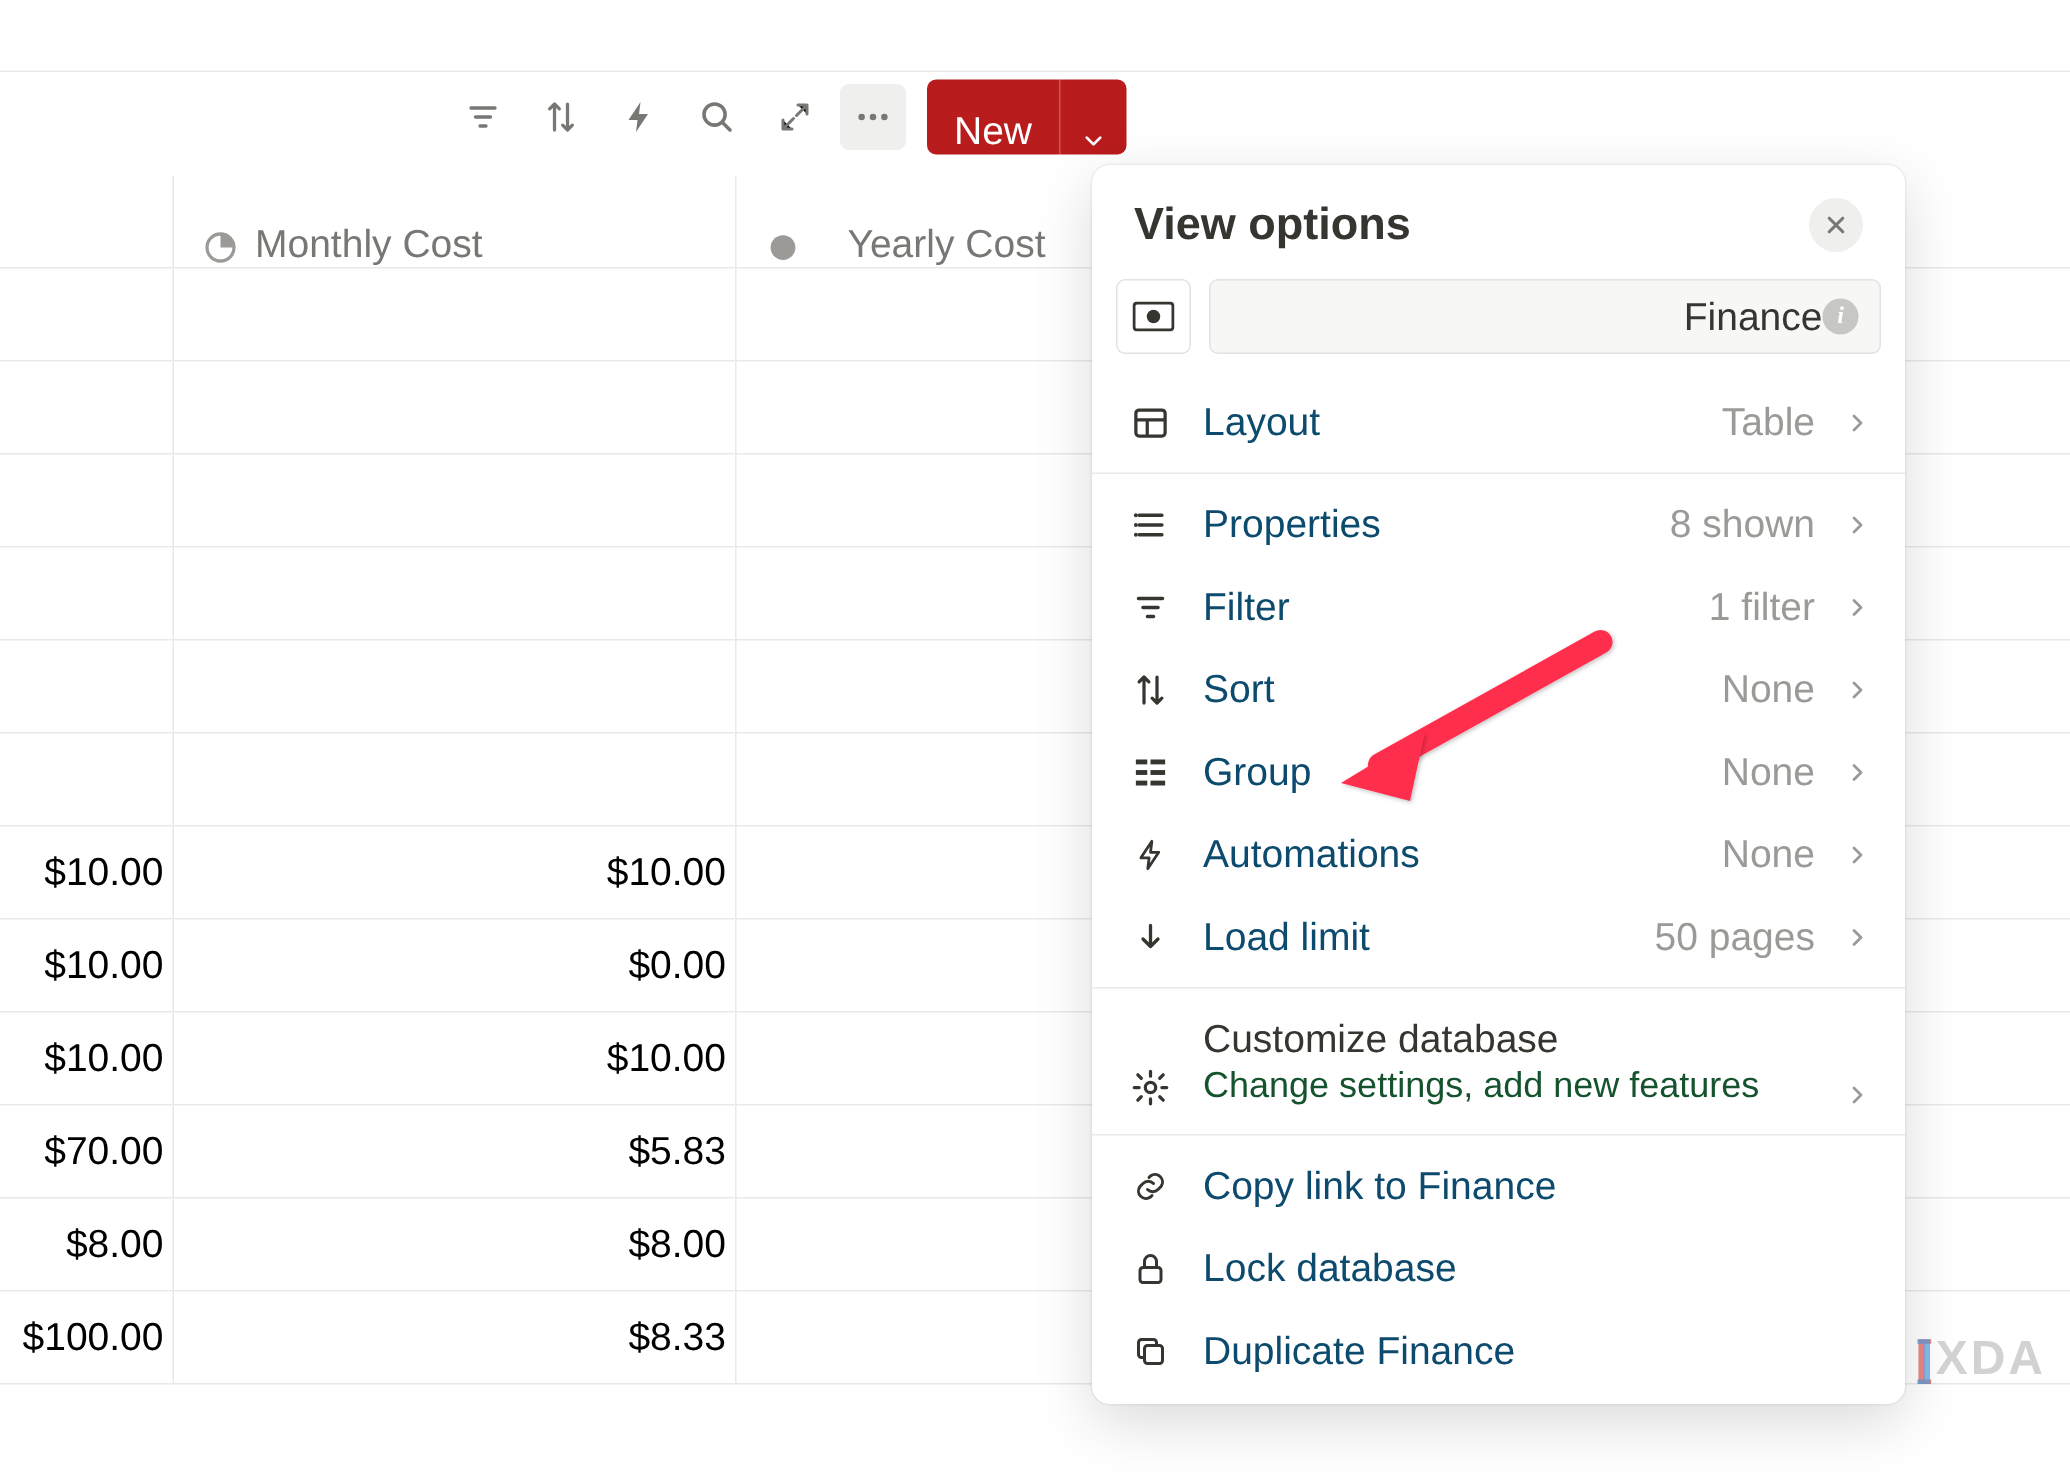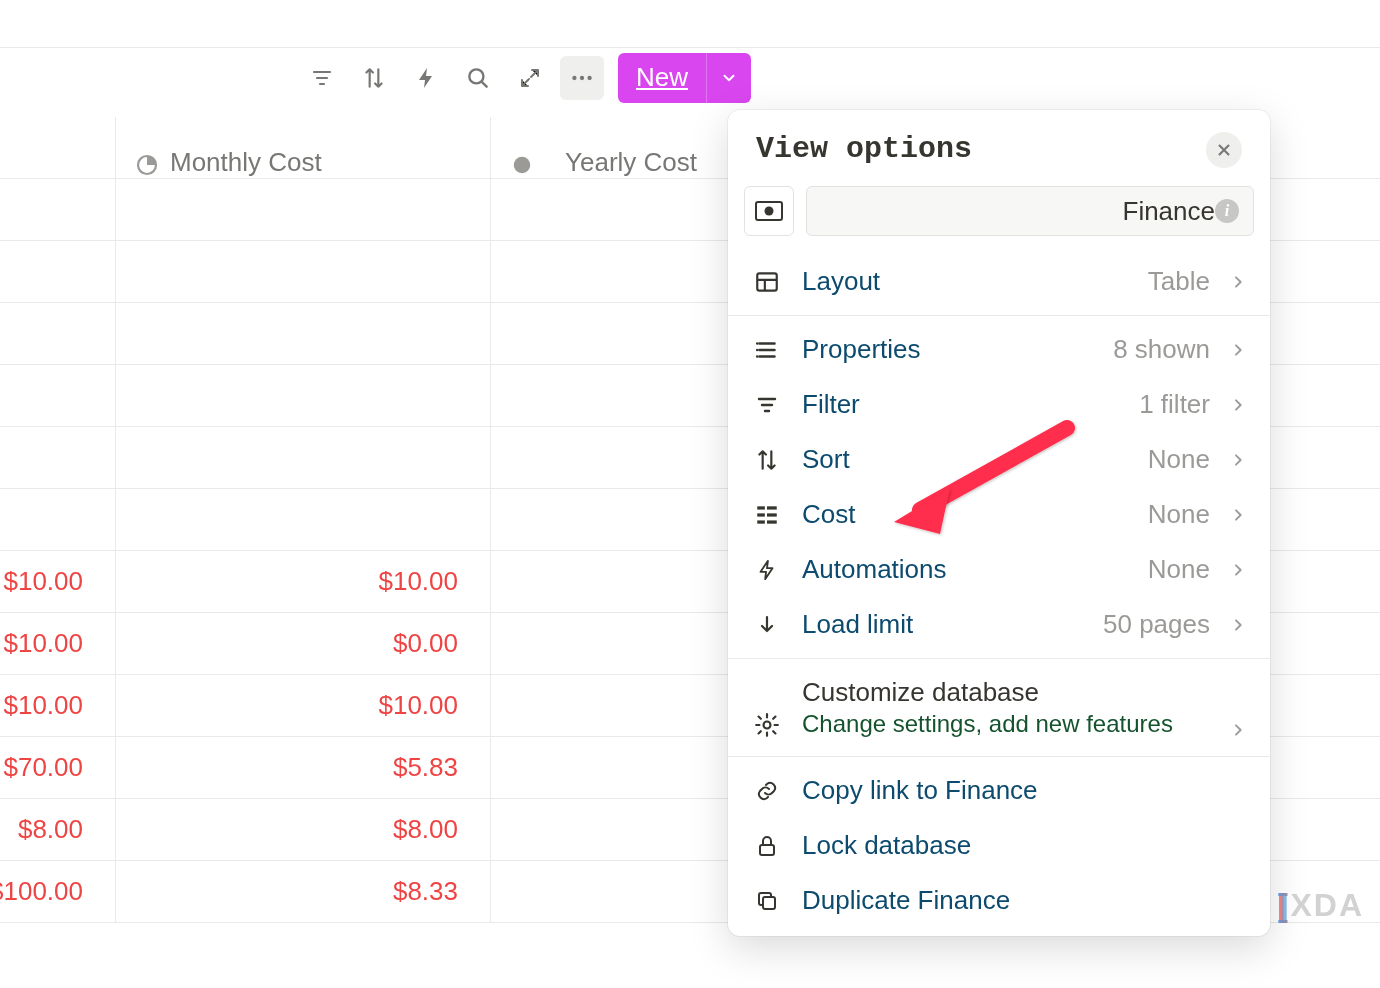--- a/index.html
+++ b/index.html
@@ -34,27 +34,26 @@
       justify-content: center;
       border-radius: 6px;
       cursor: pointer;
       color: #787774;
     }
     .toolbar-btn.active {
       background: #efefed;
     }
     .new-btn {
       display: flex;
-      align-items: center;
-      background: #d946ef;
+      align-items: flex-end;
+      background: #b91c1c;
       color: #fff;
       border-radius: 6px;
       height: 50px;
       margin-left: 6px;
-      text-decoration: underline;
     }
     .new-btn .label {
       padding: 0 18px;
       font-size: 26px;
       font-weight: 500;
     }
     .new-btn .divider {
       width: 1px;
       height: 100%;
       background: rgba(255,255,255,0.25);
@@ -92,48 +91,47 @@
     
     .table-row {
       display: flex;
       height: 62px;
       border-bottom: 1px solid #e9e9e7;
     }
     .td {
       display: flex;
       align-items: center;
       justify-content: flex-end;
-      padding: 0 32px;
+      padding: 0 6px;
       border-left: 1px solid #e9e9e7;
       font-size: 26px;
-      color: #ef4444;
+      color: #000000;
     }
     .td:first-child { border-left: none; }
     
     .col1 { width: 115px; }
     .col2 { width: 375px; }
     .col3 { width: 310px; gap: 30px; }
     
     
     .popover {
       position: absolute;
       top: 110px;
       left: 728px;
       width: 542px;
       background: #fff;
       border-radius: 12px;
       box-shadow: 0 12px 40px rgba(0,0,0,0.15), 0 0 0 1px rgba(15,15,15,0.05);
       padding-bottom: 8px;
     }
     .pop-header {
       display: flex;
-      align-items: flex-start;
+      align-items: center;
       justify-content: space-between;
       padding: 22px 28px 18px 28px;
-      font-family: Liberation Mono, monospace;
     }
     .pop-title {
       font-size: 30px;
       font-weight: 600;
       color: #37352f;
     }
     .close-btn {
       width: 36px; height: 36px;
       border-radius: 50%;
       background: #efefed;
@@ -458,21 +456,21 @@
         <span class="opt-icon">
           <svg width="26" height="26" viewBox="0 0 24 24">
             <rect x="3" y="4" width="7" height="3" fill="#37352f"></rect>
             <rect x="12" y="4" width="9" height="3" fill="#37352f"></rect>
             <rect x="3" y="10.5" width="7" height="3" fill="#37352f"></rect>
             <rect x="12" y="10.5" width="9" height="3" fill="#37352f"></rect>
             <rect x="3" y="17" width="7" height="3" fill="#37352f"></rect>
             <rect x="12" y="17" width="9" height="3" fill="#37352f"></rect>
           </svg>
         </span>
-        <span class="opt-label">Cost</span>
+        <span class="opt-label">Group</span>
         <span class="opt-value">None</span>
         <span class="chev-right">
           <svg width="16" height="16" viewBox="0 0 24 24">
             <path d="M9 5l7 7-7 7" stroke="currentColor" stroke-width="2.8" stroke-linecap="round" stroke-linejoin="round" fill="none"></path>
           </svg>
         </span>
       </div>
       <div class="option-row">
         <span class="opt-icon">
           <svg width="22" height="22" viewBox="0 0 24 24">

